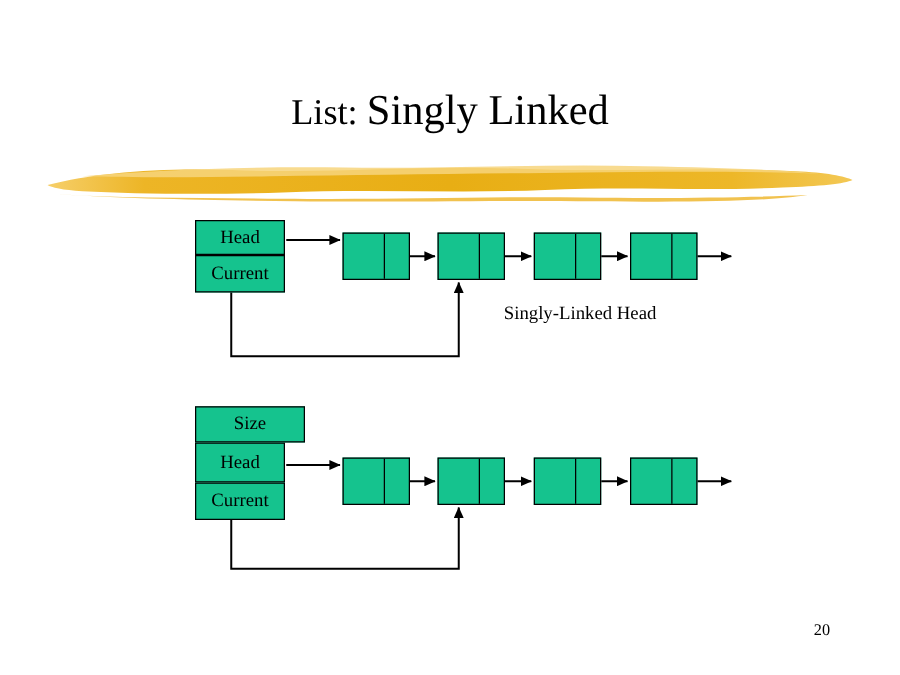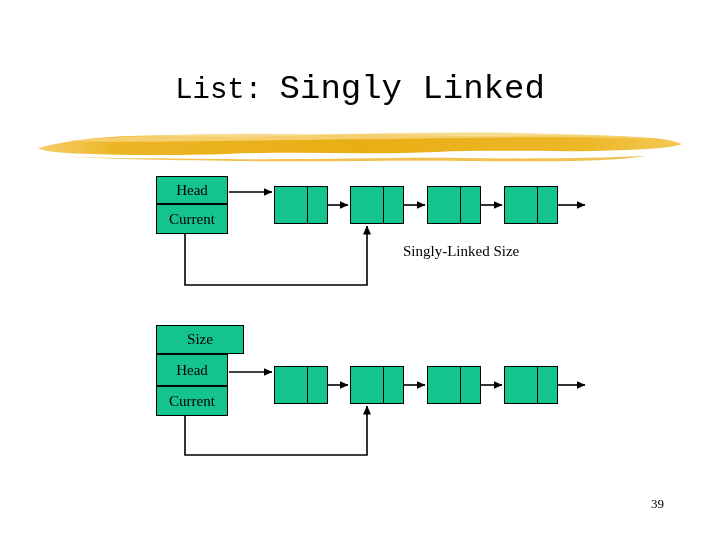--- a/index.html
+++ b/index.html
@@ -24,21 +24,20 @@
   .title {
     position: absolute;
     left: 0;
     top: 72px;
     width: 720px;
     text-align: center;
     font-size: 34px;
     color: #000000;
     line-height: 1.0;
     white-space: nowrap;
-    font-family: Liberation Mono, monospace;
   }
   .title .t-small {
     font-size: 29px;
   }
   .title .t-big {
     font-size: 34px;
   }
   
   .brush {
     position: absolute;
@@ -131,21 +130,21 @@
   <div class="node" style="left:350px; top:186px; width:54px; height:38px;">
     <span class="divider" style="left:32px;"></span>
   </div>
   <div class="node" style="left:427px; top:186px; width:54px; height:38px;">
     <span class="divider" style="left:32px;"></span>
   </div>
   <div class="node" style="left:504px; top:186px; width:54px; height:38px;">
     <span class="divider" style="left:32px;"></span>
   </div>
 
-  <div class="caption" style="left:403px; top:243px;">Singly-Linked Size</div>
+  <div class="caption" style="left:403px; top:243px;">Singly-Linked Head</div>
 
   <div class="lbl-box" style="left:156px; top:325px; width:88px; height:29px;">
     <span>Size</span>
   </div>
   <div class="lbl-box" style="left:156px; top:354px; width:72px; height:32px;">
     <span>Head</span>
   </div>
   <div class="lbl-box" style="left:156px; top:386px; width:72px; height:30px;">
     <span>Current</span>
   </div>
@@ -190,15 +189,15 @@
       <line x1="404" y1="385" x2="425" y2="385" marker-end="url(#ah)"></line>
 
       <line x1="481" y1="385" x2="502" y2="385" marker-end="url(#ah)"></line>
 
       <line x1="558" y1="385" x2="585" y2="385" marker-end="url(#ah)"></line>
 
       <path d="M185,416 L185,455 L367,455 L367,406" marker-end="url(#ah)"></path>
     </g>
   </svg>
 
-  <div class="pagenum">39</div>
+  <div class="pagenum">20</div>
 
 </div>
 
 </body></html>

